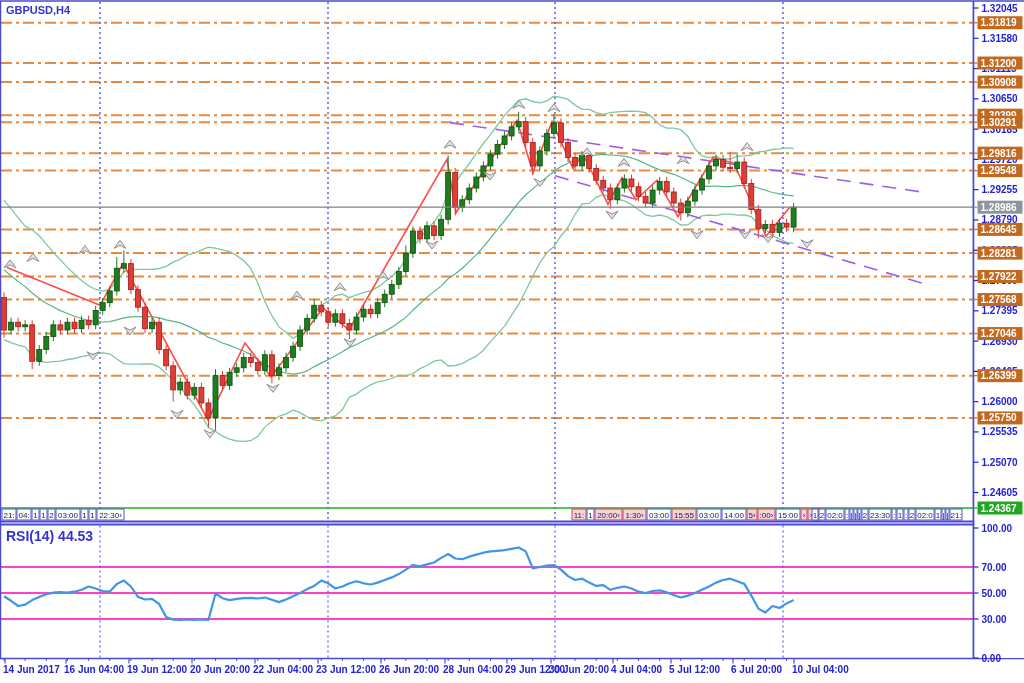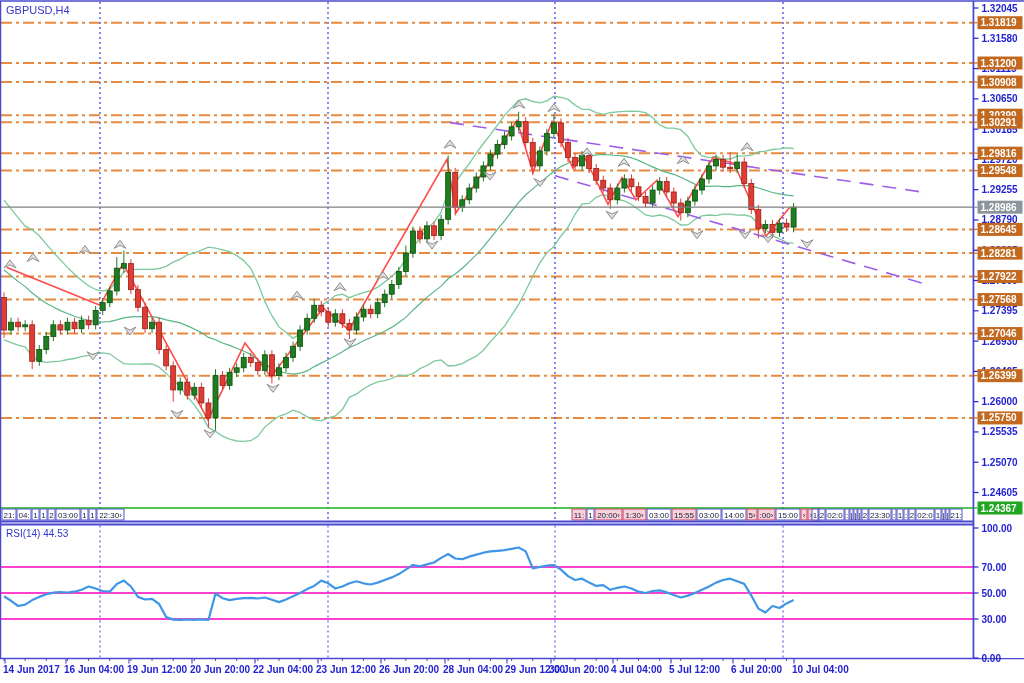--- a/index.html
+++ b/index.html
@@ -1,23 +1,23 @@
 <!DOCTYPE html>
 <html><head>
 <meta charset="utf-8">
 <style>
   html,body{margin:0;padding:0;background:#888;}
   #chart-window{
     position:relative;width:1024px;height:683px;background:#ffffff;
     font-family:"Liberation Sans",sans-serif;overflow:hidden;
   }
   #main-svg{position:absolute;left:0;top:0;}
-  .overlay-label{position:absolute;font-weight:normal;color:#3434cc;}
+  .overlay-label{position:absolute;font-weight:bold;color:#3434cc;}
   #symbol-label{left:6px;top:4px;font-size:11px;}
-  #rsi-label{left:6px;top:528px;font-size:10px;}
+  #rsi-label{left:6px;top:528px;font-size:14px;}
   text{font-family:"Liberation Sans",sans-serif;}
 </style>
 </head>
 <body>
 
 <div id="chart-window">
   <svg id="main-svg" width="1024" height="683">
       <defs>
         <clipPath id="paneclip">
           <rect x="1" y="2" width="972.5" height="519.5"></rect>

